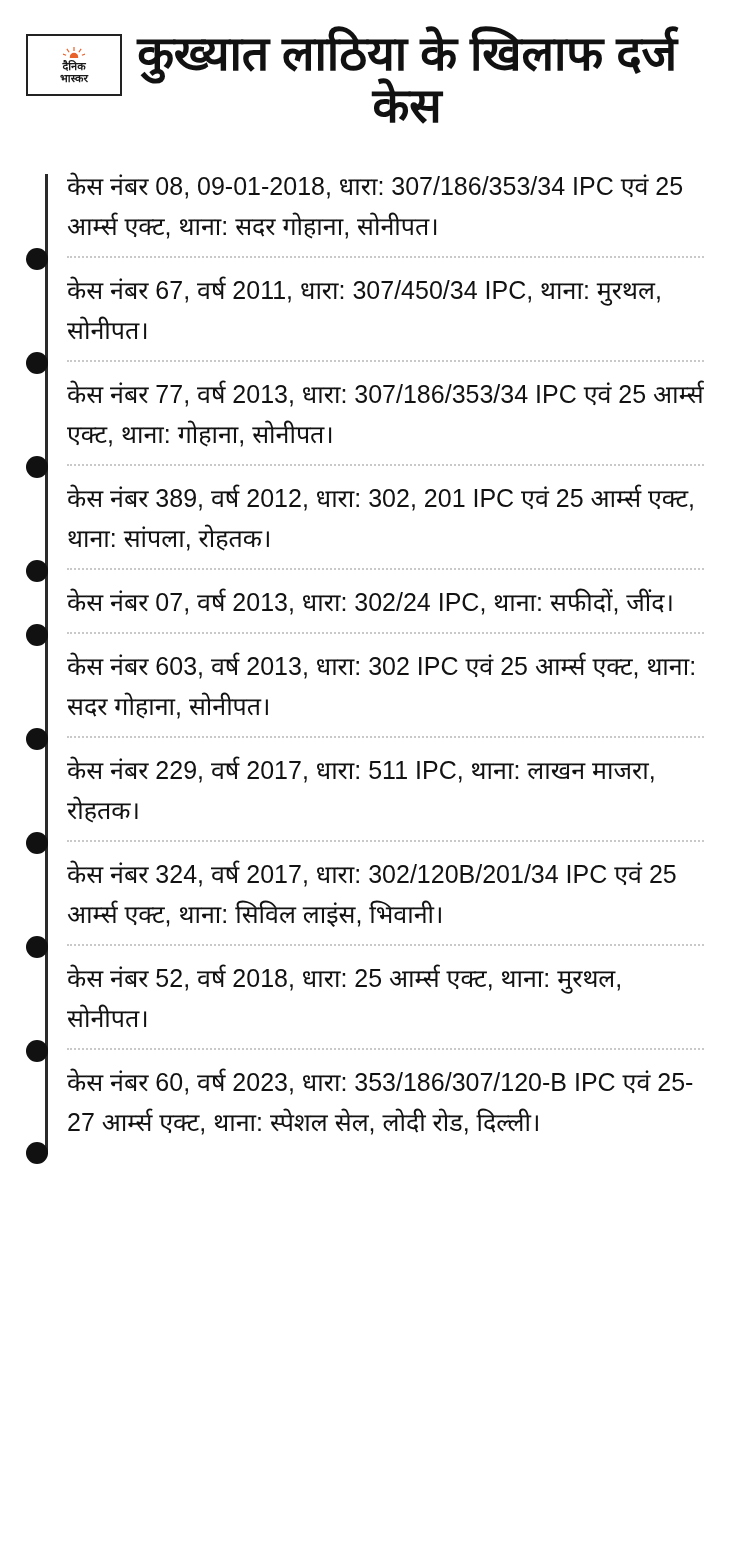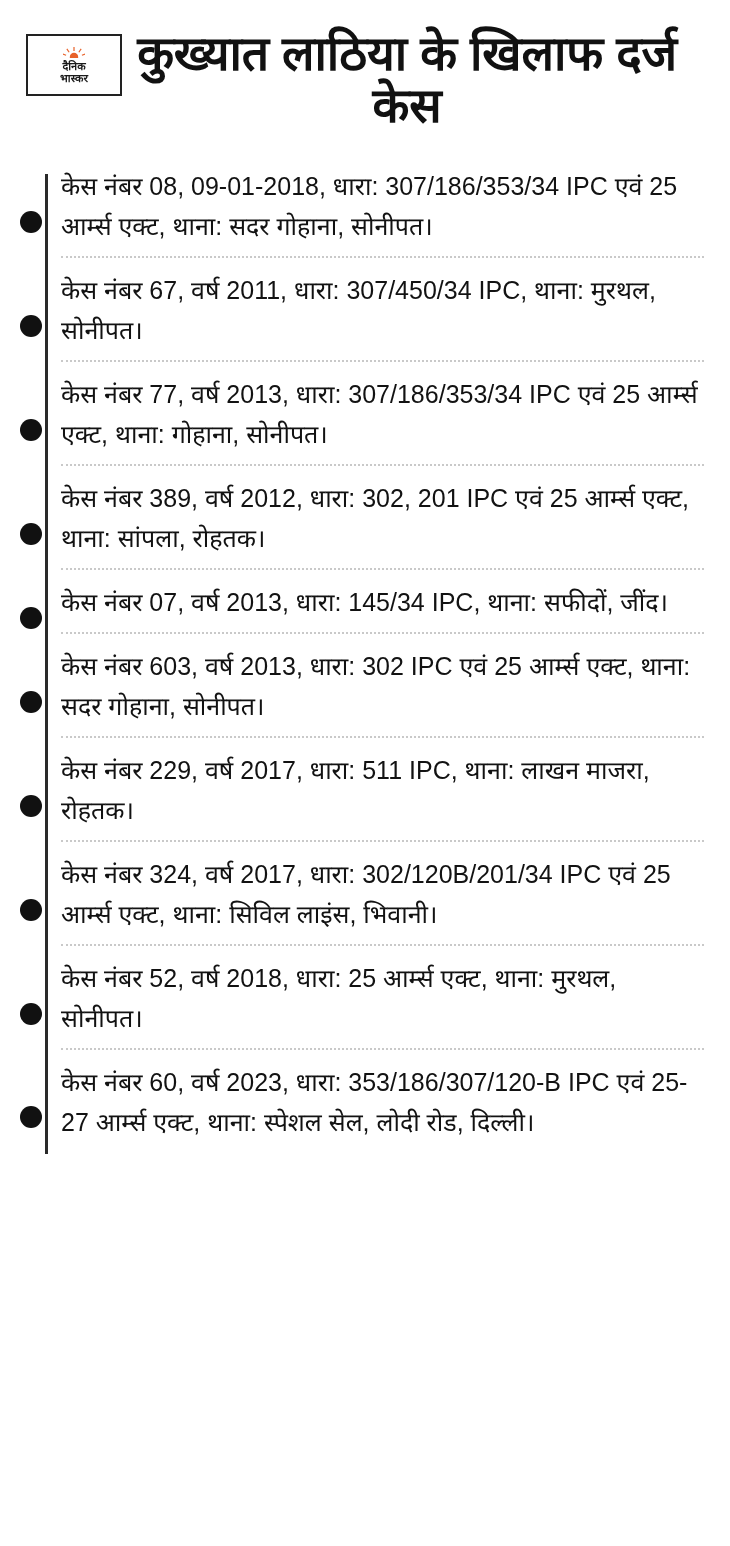--- a/index.html
+++ b/index.html
@@ -79,22 +79,22 @@
     position: absolute;
     left: 45px;
     top: 8px;
     bottom: 10px;
     width: 3px;
     background: #2a2a2a;
   }
   .item {
     position: relative;
     display: flex;
-    align-items: center;
-    padding: 0 0 0 20px;
+    align-items: flex-end;
+    padding: 0 0 0 26px;
     margin-bottom: 0;
   }
   .bullet {
     position: relative;
     z-index: 2;
     flex: 0 0 auto;
     width: 22px;
     height: 22px;
     border-radius: 50%;
     background: #111111;
@@ -174,21 +174,21 @@
       <div class="bullet"></div>
       <div class="item-body">
         <div class="item-text">केस नंबर 389, वर्ष 2012, धारा: 302, 201 IPC एवं 25 आर्म्स एक्ट, थाना: सांपला, रोहतक।</div>
         <div class="divider"></div>
       </div>
     </div>
 
     <div class="item">
       <div class="bullet"></div>
       <div class="item-body">
-        <div class="item-text">केस नंबर 07, वर्ष 2013, धारा: 145/34 IPC, थाना: सफीदों, जींद।</div>
+        <div class="item-text">केस नंबर 07, वर्ष 2013, धारा: 302/24 IPC, थाना: सफीदों, जींद।</div>
         <div class="divider"></div>
       </div>
     </div>
 
     <div class="item">
       <div class="bullet"></div>
       <div class="item-body">
         <div class="item-text">केस नंबर 603, वर्ष 2013, धारा: 302 IPC एवं 25 आर्म्स एक्ट, थाना: सदर गोहाना, सोनीपत।</div>
         <div class="divider"></div>
       </div>

